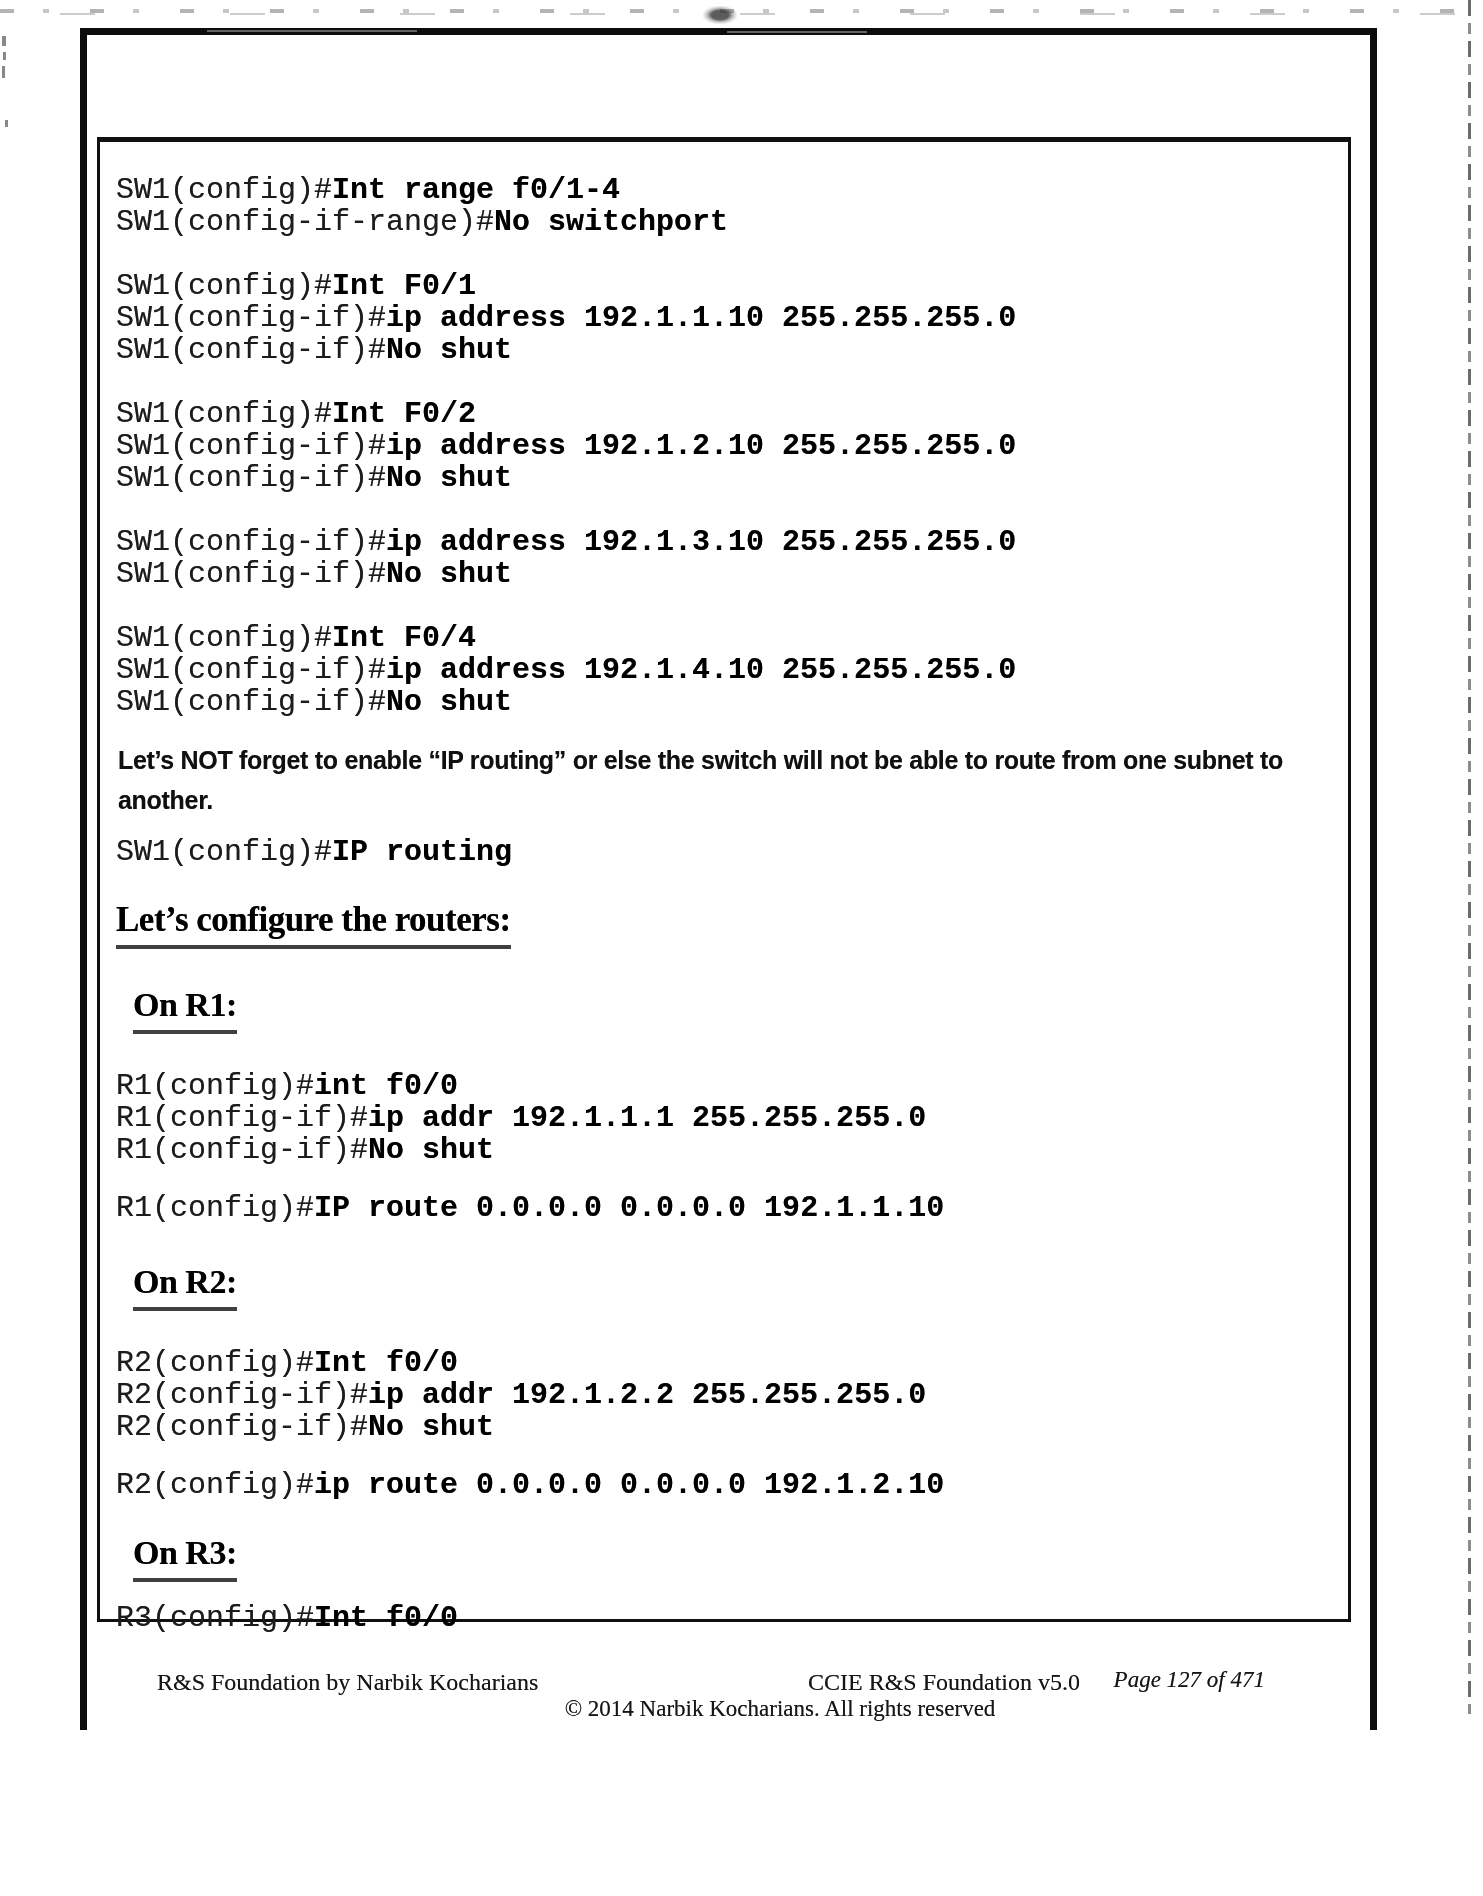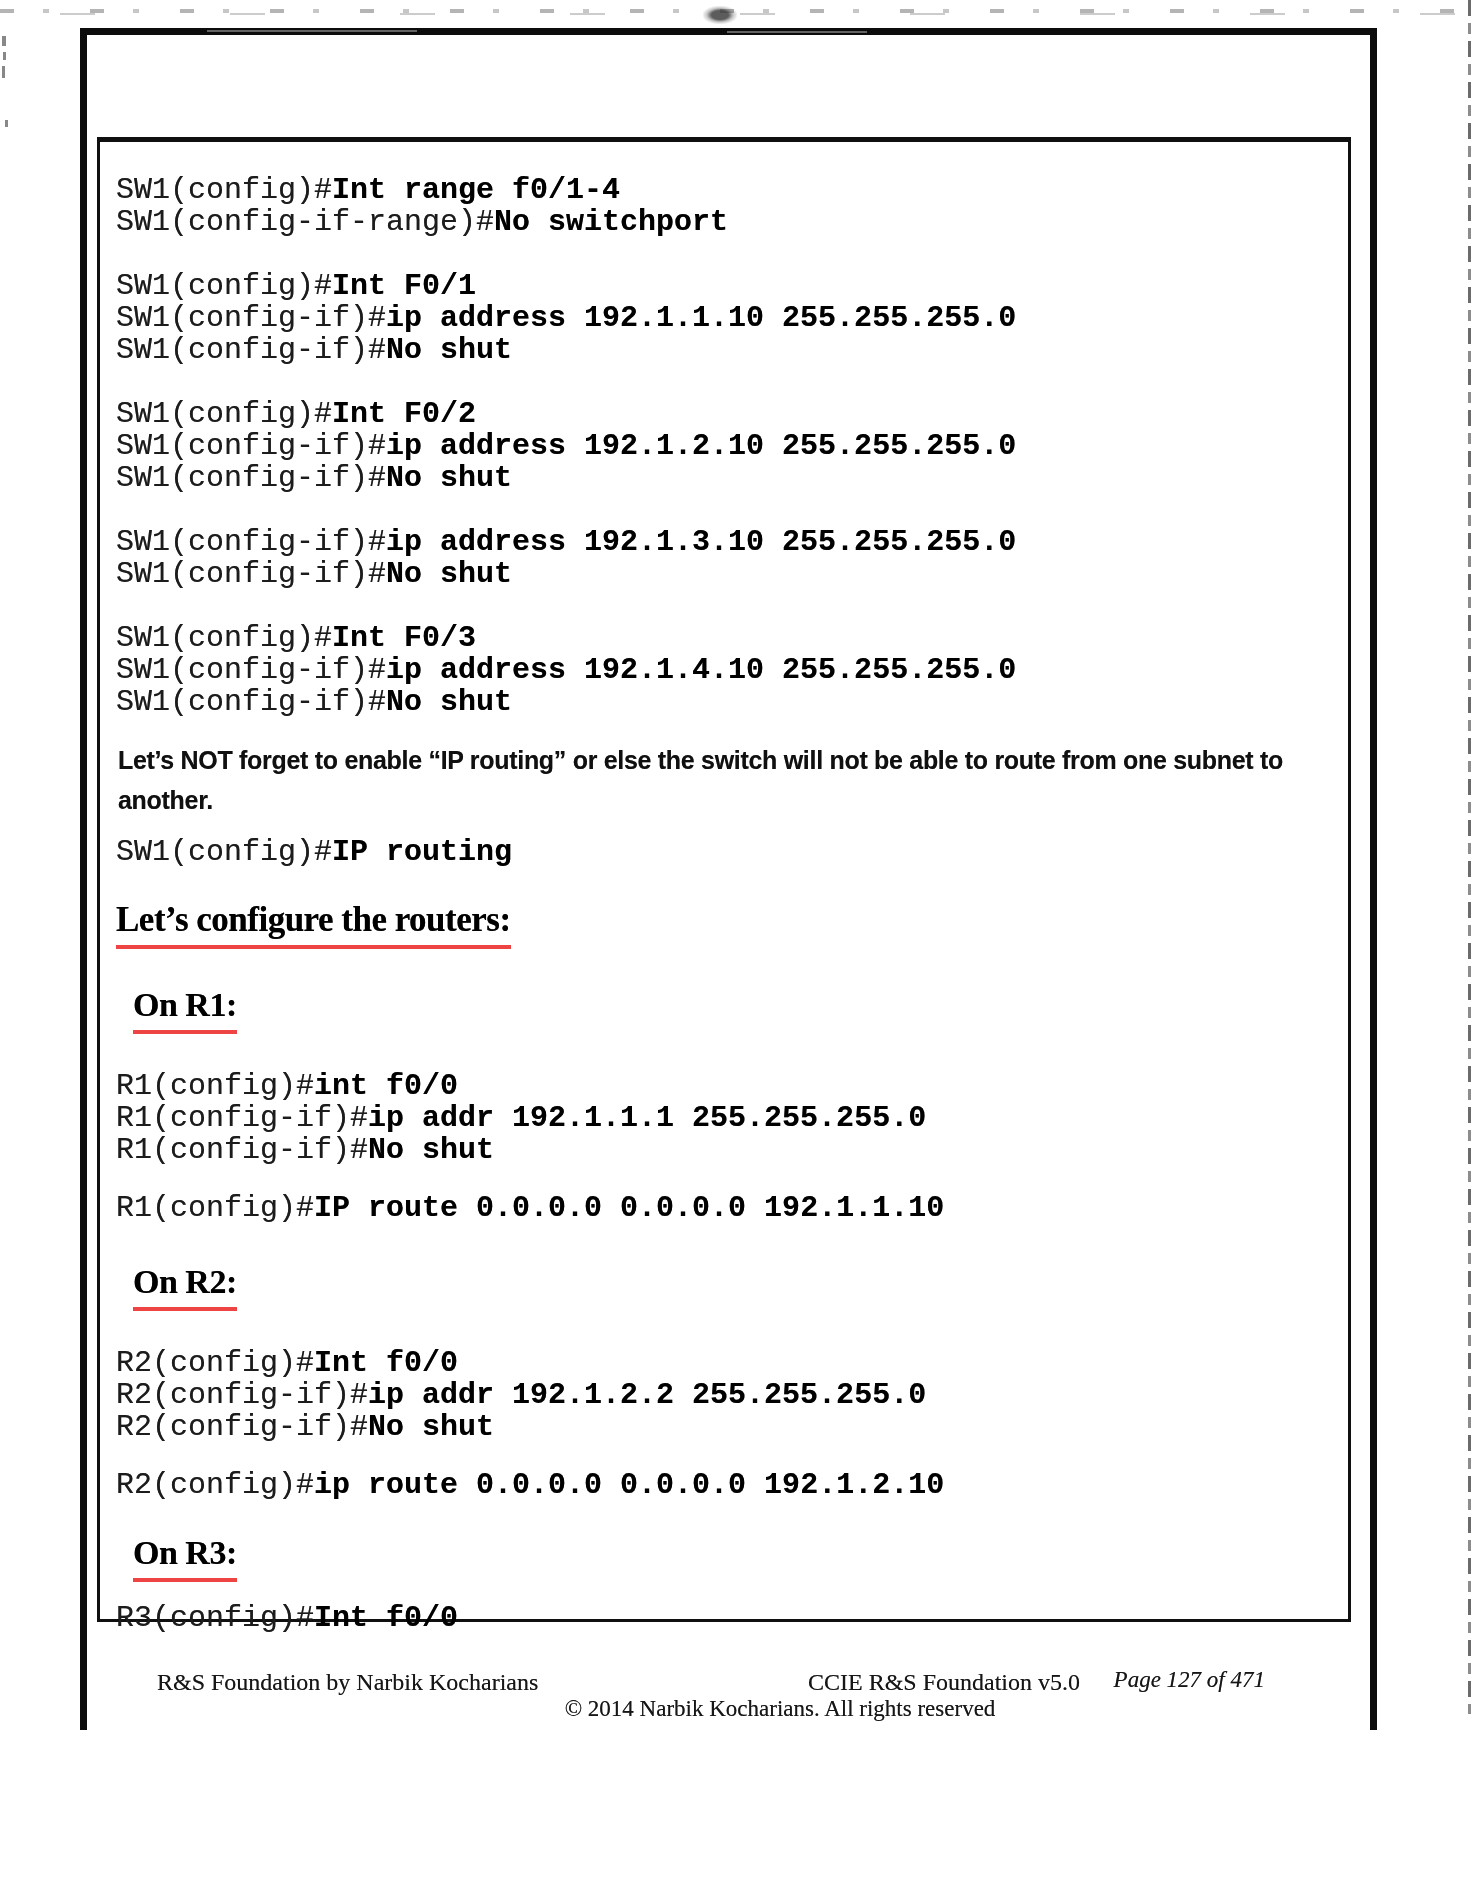--- a/index.html
+++ b/index.html
@@ -57,21 +57,21 @@
   
   .prose{
     margin:22px 0 0 2px;
     font-family:"Liberation Sans","DejaVu Sans",sans-serif;
     font-weight:700;font-size:25px;line-height:40px;color:#101010;
     letter-spacing:-.3px;text-shadow:0 0 .4px rgba(0,0,0,.5);
   }
   
   .hd{margin:0;font-family:"Liberation Serif","DejaVu Serif",serif;font-weight:700;color:#000;}
   .hd span{
-    display:inline-block;border-bottom:4px solid #ef4444;padding-bottom:3px;
+    display:inline-block;border-bottom:4px solid #404040;padding-bottom:3px;
     letter-spacing:-.5px;text-shadow:0 0 .5px rgba(0,0,0,.6);
   }
   .hd-main{margin-top:30px;font-size:35px;line-height:44px;}
   .hd-sub{font-size:34px;line-height:44px;margin-left:17px;}
   #hd-r1{margin-top:34px;}
   #hd-r2{margin-top:36px;}
   #hd-r3{margin-top:30px;}
   .mt-code{margin-top:36px;}
   .mt-route{margin-top:26px;}
   .mt-ipr{margin-top:16px;}
@@ -132,21 +132,21 @@
   </div>
   <div class="gap"></div>
 
   <div class="cblock">
     <div class="cl"><span>SW1(config-if)#</span><b>ip address 192.1.3.10 255.255.255.0</b></div>
     <div class="cl"><span>SW1(config-if)#</span><b>No shut</b></div>
   </div>
   <div class="gap"></div>
 
   <div class="cblock">
-    <div class="cl"><span>SW1(config)#</span><b>Int F0/3</b></div>
+    <div class="cl"><span>SW1(config)#</span><b>Int F0/4</b></div>
     <div class="cl"><span>SW1(config-if)#</span><b>ip address 192.1.4.10 255.255.255.0</b></div>
     <div class="cl"><span>SW1(config-if)#</span><b>No shut</b></div>
   </div>
 
   <div class="prose">
     <div>Let’s NOT forget to enable “IP routing” or else the switch will not be able to route from one subnet to</div>
     <div>another.</div>
   </div>
 
   <div class="cblock mt-ipr">

